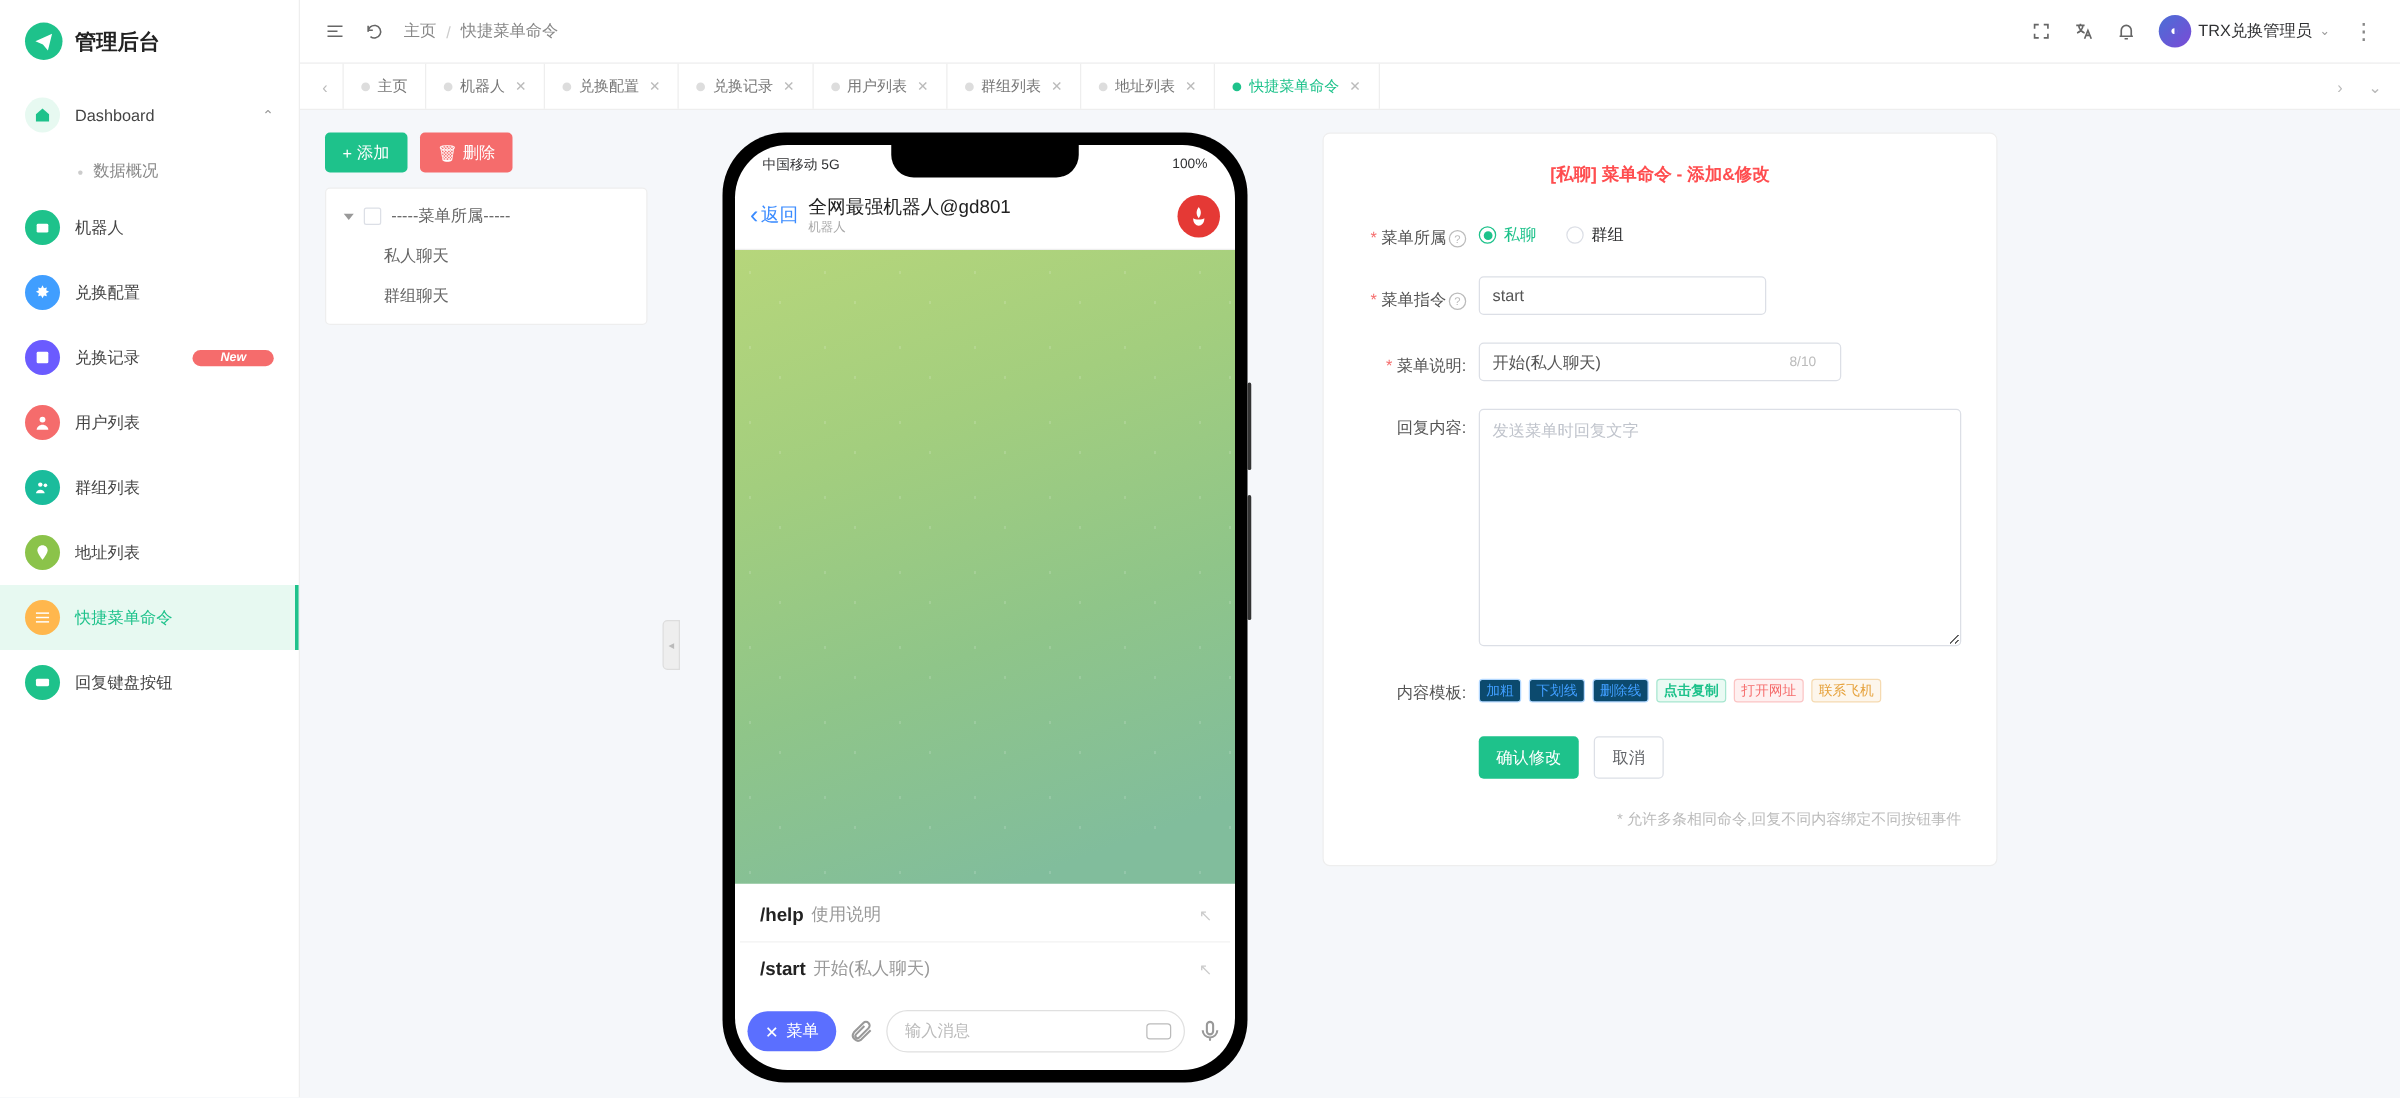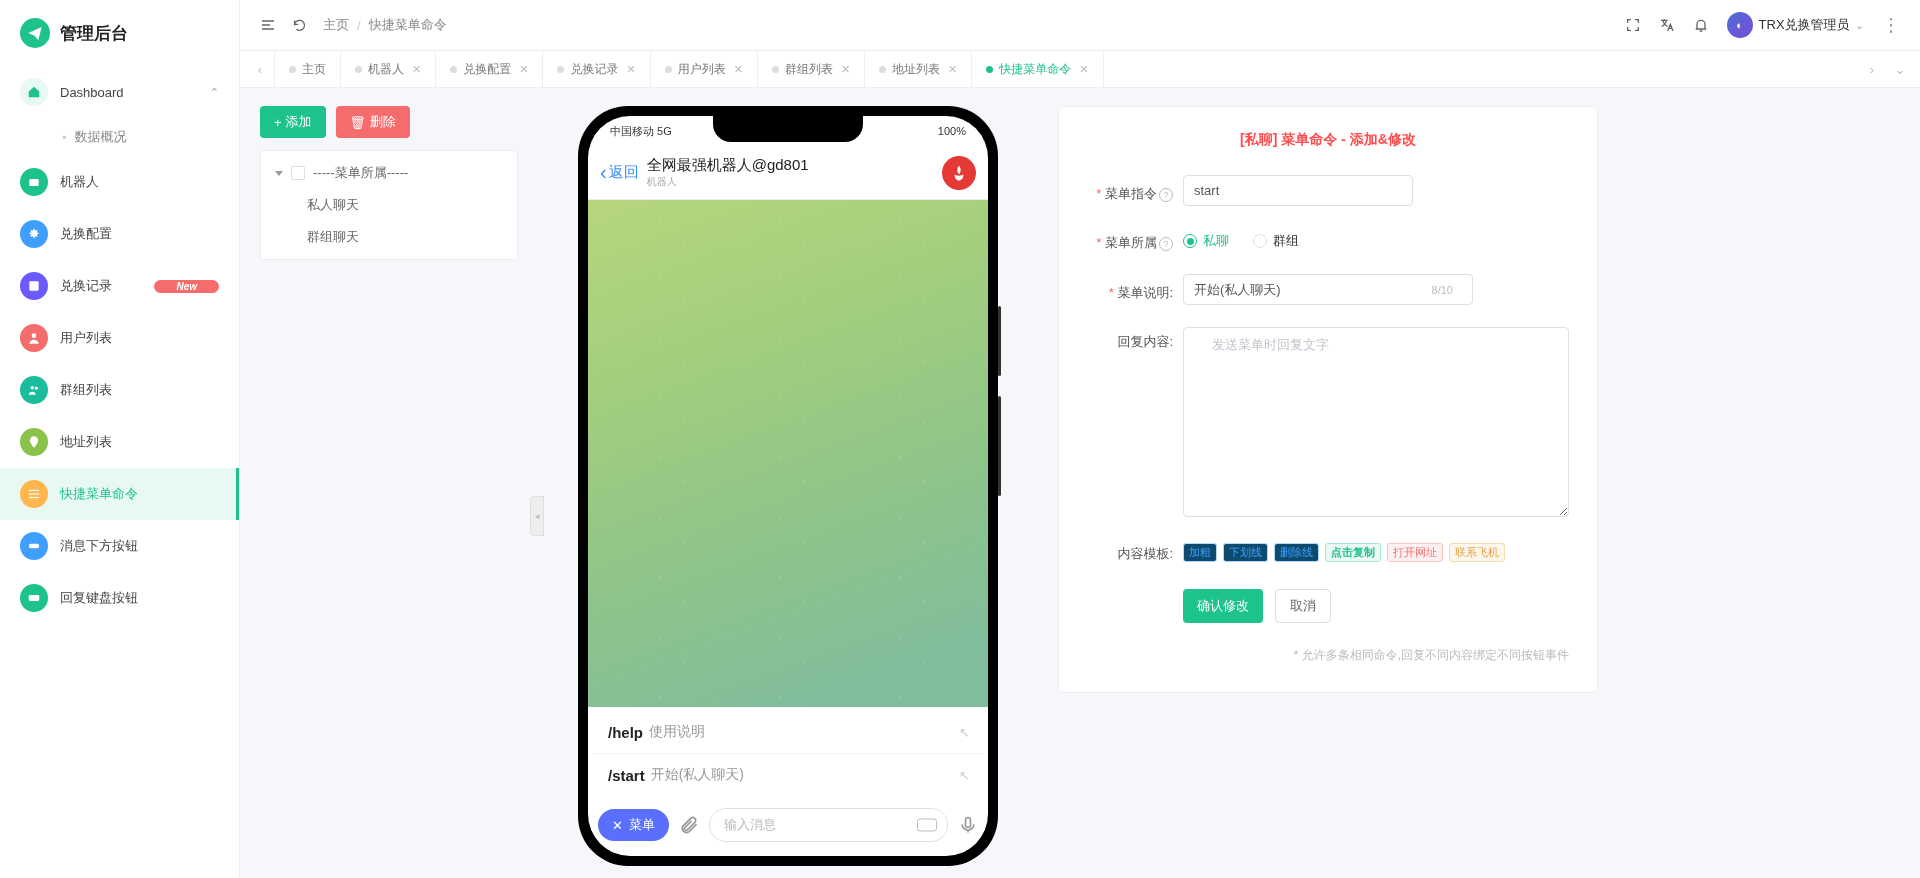--- a/index.html
+++ b/index.html
@@ -116,21 +116,21 @@
 .f-q { display:inline-flex; width:14px; height:14px; border:1px solid #bbb; border-radius:50%; align-items:center; justify-content:center; font-size:9px; color:#bbb; margin-left:2px; }
 .f-input { border:1px solid #dcdfe6; border-radius:4px; padding:7px 10px; font-size:13px; color:#555; width:230px; }
 .f-input-desc { width:290px; position:relative; }
 .f-counter { color:#bbb; font-size:11px; position:absolute; right:20px; top:50%; transform:translateY(-50%); }
 .radio-group { display:flex; gap:24px; align-items:center; padding-top:4px; }
 .radio { display:flex; align-items:center; gap:6px; cursor:pointer; }
 .radio .rdot { width:14px; height:14px; border:1px solid #dcdfe6; border-radius:50%; display:flex; align-items:center; justify-content:center; }
 .radio.checked .rdot { border-color:#1ec28b; }
 .radio.checked .rdot::after { content:''; width:7px; height:7px; background:#1ec28b; border-radius:50%; }
 .radio.checked .rlabel { color:#1ec28b; }
-.f-textarea { width:100%; height:190px; border:1px solid #dcdfe6; border-radius:4px; padding:8px 28px; font-size:13px; resize:vertical; color:#555;font-family:Liberation Mono, monospace; }
+.f-textarea { width:100%; height:190px; border:1px solid #dcdfe6; border-radius:4px; padding:8px 10px; font-size:13px; resize:vertical; color:#555;font-family:Liberation Mono, monospace; }
 .f-textarea::placeholder { color:#c0c4cc; }
 
 .template-tags { display:flex; gap:6px; padding-top:4px; }
 .ttag { border:1px solid; border-radius:3px; padding:1px 5px; font-size:11px; }
 .ttag.c1 { color:#409eff; border-color:#b3d8ff; background:#0c4a6e; }
 .ttag.c2 { color:#1ec28b; border-color:#a6e6cf; background:#eafaf3;font-weight:bold; }
 .ttag.c3 { color:#e6a23c; border-color:#f5dab1; background:#fdf6ec; }
 .ttag.c4 { color:#f56c6c; border-color:#fbc4c4; background:#fef0f0; }
 
 .f-actions { display:flex; gap:12px; margin:26px 0 0 96px; }
@@ -225,28 +225,20 @@
       </div>
       <div class="menu-item active">
         <span class="mi-icon mi-orange">
             <svg width="14" height="14" viewBox="0 0 24 24" fill="currentColor">
               <rect x="3" y="5" width="18" height="2"></rect>
               <rect x="3" y="11" width="18" height="2"></rect>
               <rect x="3" y="17" width="18" height="2"></rect>
             </svg>
           </span>
         <span>快捷菜单命令</span>
-      </div>
-      <div class="menu-item">
-        <span class="mi-icon mi-blue">
-            <svg width="14" height="14" viewBox="0 0 24 24" fill="currentColor">
-              <rect x="3" y="8" width="18" height="8" rx="4"></rect>
-            </svg>
-          </span>
-        <span>消息下方按钮</span>
       </div>
       <div class="menu-item">
         <span class="mi-icon mi-green">
             <svg width="14" height="14" viewBox="0 0 24 24" fill="currentColor">
               <rect x="3" y="7" width="18" height="10" rx="2"></rect>
               <rect x="6" y="10" width="2" height="2" fill="#fff"></rect>
               <rect x="10" y="10" width="2" height="2" fill="#fff"></rect>
               <rect x="14" y="10" width="2" height="2" fill="#fff"></rect>
             </svg>
           </span>
@@ -434,40 +426,40 @@
                     </svg>
                   </span>
               </div>
             </div>
           </div>
         </div>
 
         <div class="fpanel">
           <div class="fpanel-title">[私聊]  菜单命令 - 添加&amp;修改</div>
 
-          <div class="f-row align-center">
-            <div class="f-label f-req"><span>菜单指令</span><span class="f-q">?</span></div>
-            <input class="f-input" value="start" style="">
-          </div>
-
           <div class="f-row">
             <div class="f-label f-req"><span>菜单所属</span><span class="f-q">?</span></div>
             <div class="radio-group">
               <label class="radio checked">
                   <span class="rdot"></span>
                   <span class="rlabel">私聊</span>
                 </label>
               <label class="radio">
                   <span class="rdot"></span>
                   <span class="rlabel">群组</span>
                 </label>
             </div>
           </div>
 
           <div class="f-row align-center">
+            <div class="f-label f-req"><span>菜单指令</span><span class="f-q">?</span></div>
+            <input class="f-input" value="start" style="">
+          </div>
+
+          <div class="f-row align-center">
             <div class="f-label f-req">菜单说明:</div>
             <div class="f-input-desc" style="position:relative;">
               <input class="f-input" style="width: 100%; padding-right: 48px;" value="开始(私人聊天)">
               <span class="f-counter">8/10</span>
             </div>
           </div>
 
           <div class="f-row">
             <div class="f-label">回复内容:</div>
             <textarea class="f-textarea" placeholder="发送菜单时回复文字" style=""></textarea>

